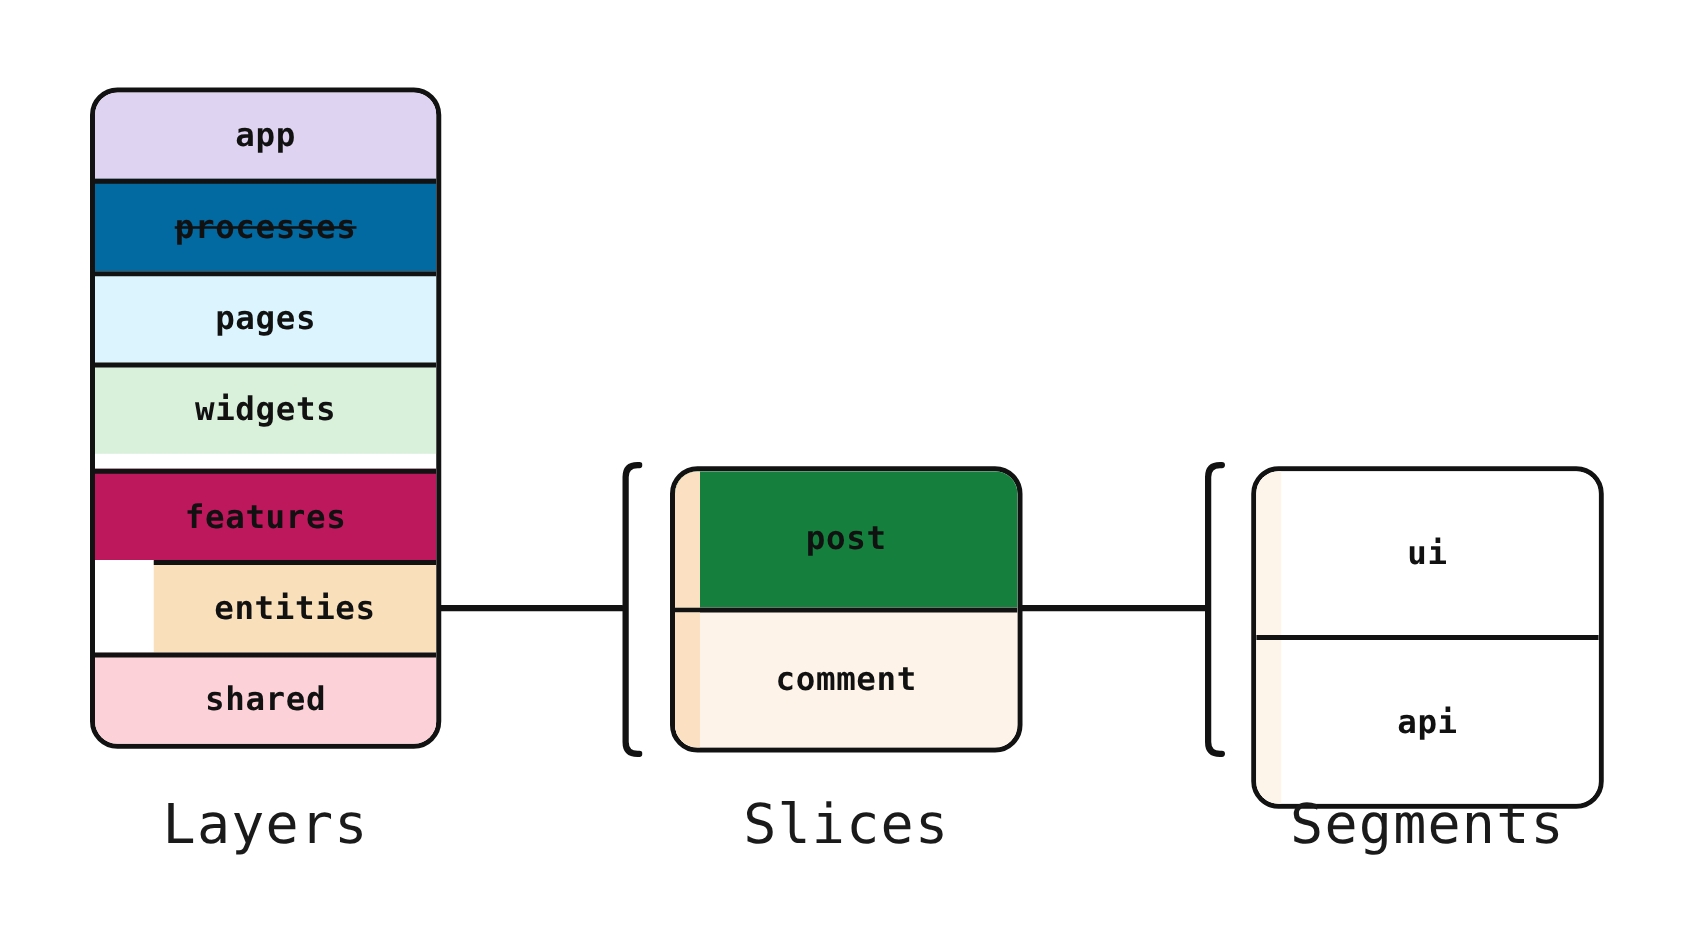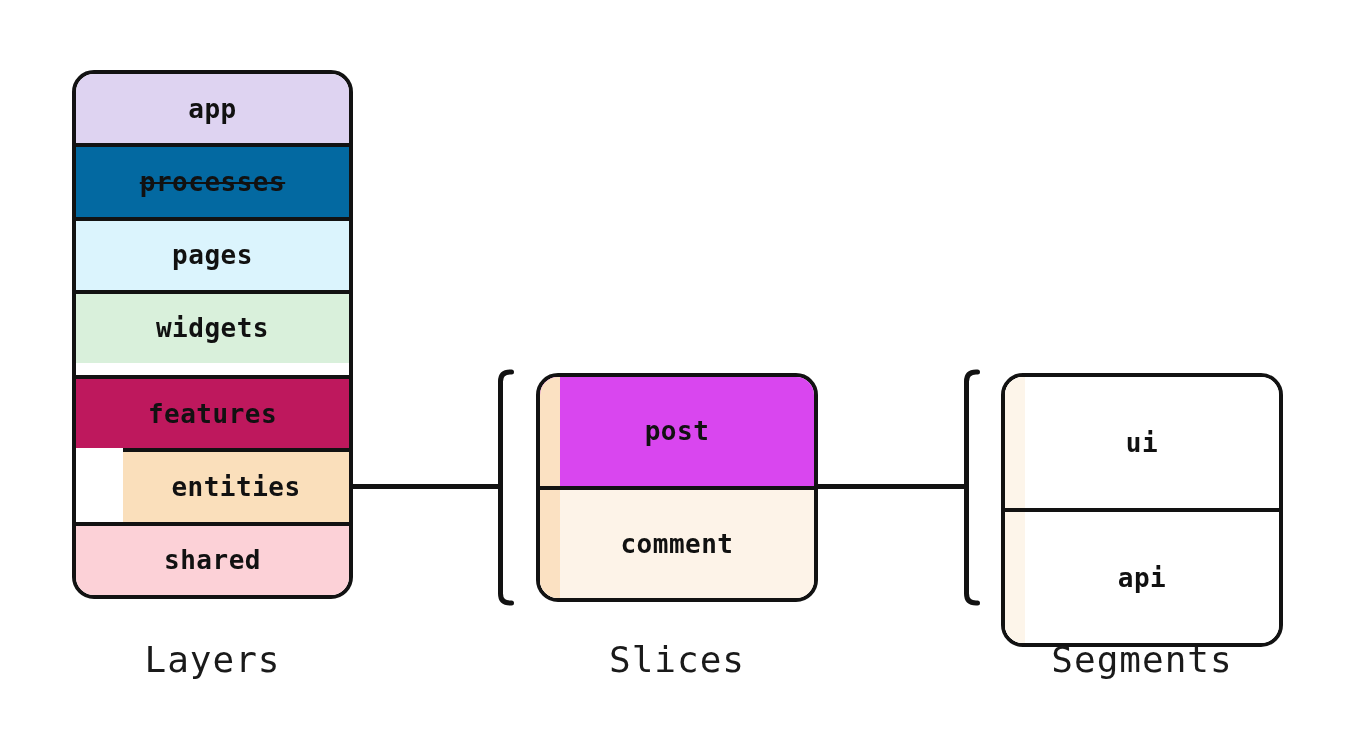--- a/index.html
+++ b/index.html
@@ -79,21 +79,21 @@
     height: 237px;
   }
   #bracket-slices   { left: 497px; }
   #bracket-segments { left: 963px; }
 
   
   .caption {
     position: absolute;
     top: 640px;
     text-align: center;
-    font-size: 36px;
+    font-size: 44px;
     font-weight: normal;
     color: #1a1a1a;
     letter-spacing: 1px;
     line-height: 40px;
   }
   #caption-layers   { left: 72px;   width: 281px; }
   #caption-slices   { left: 536px;  width: 282px; }
   #caption-segments { left: 1001px; width: 282px; }
 </style>
 </head>
@@ -125,21 +125,21 @@
     </div>
   </div>
 
   <div class="connector" id="connector-1" style="background-color: rgb(18, 18, 18);"></div>
 
   <svg class="bracket" id="bracket-slices" viewBox="0 0 17 237">
     <path d="M14.5 3 H13 Q3.5 3 3.5 12.5 V224.5 Q3.5 234 13 234 H14.5" fill="none" stroke-width="5" stroke-linecap="round" stroke="#121212"></path>
   </svg>
 
   <div class="stack" id="slices-stack">
-    <div class="row" style="background-color: #d946ef;">
+    <div class="row" style="background-color: #15803d;">
       <span class="stripe" style="background-color: rgb(251, 225, 194);"></span>
       <span class="lbl">post</span>
     </div>
     <div class="row" style="background-color: rgb(253, 243, 232);">
       <span class="stripe" style="background-color: rgb(251, 225, 194);"></span>
       <span class="lbl">comment</span>
     </div>
   </div>
 
   <div class="connector" id="connector-2" style="background-color: rgb(18, 18, 18);"></div>

